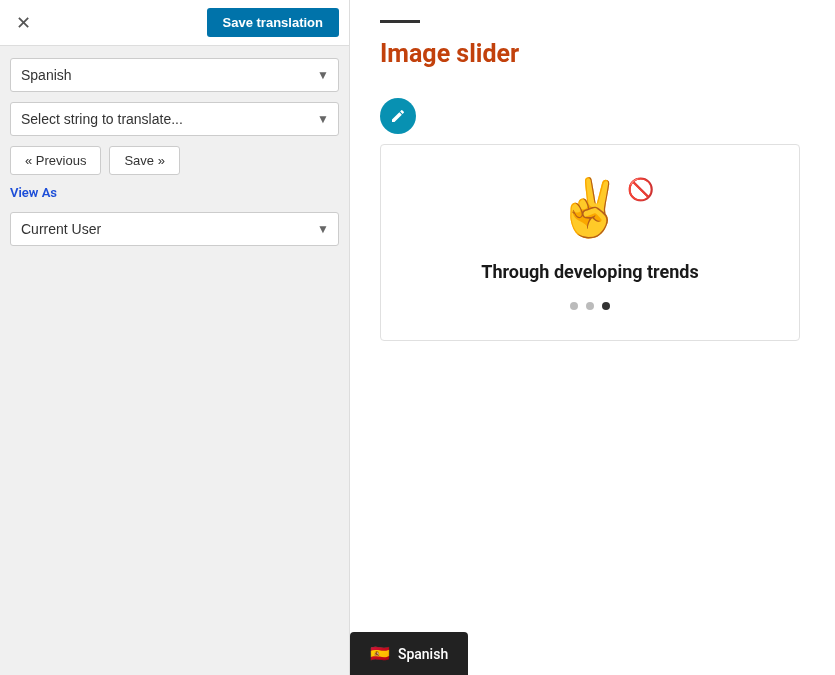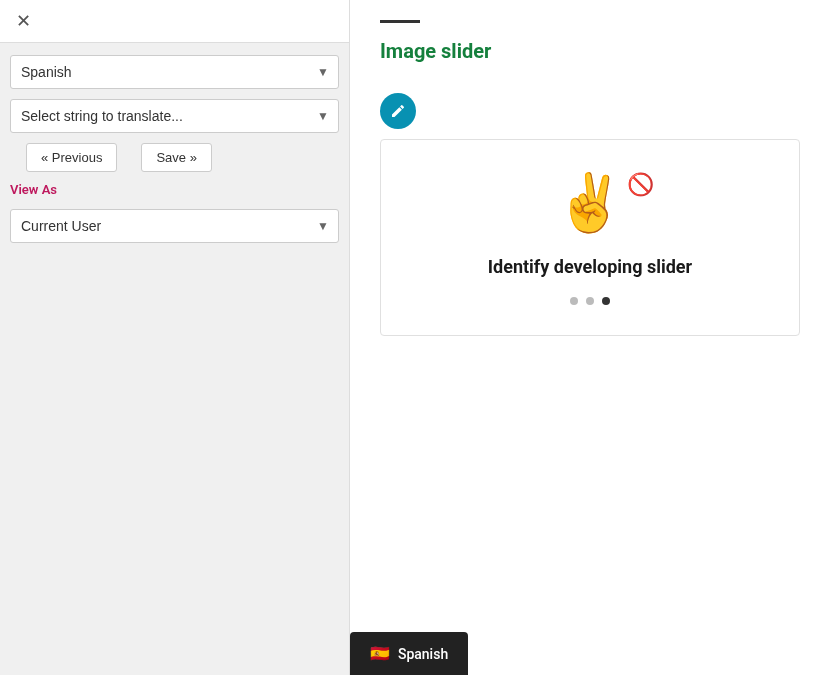--- a/index.html
+++ b/index.html
@@ -92,50 +92,49 @@
     }
 
     .nav-btn {
       padding: 6px 14px;
       border: 1px solid #ccc;
       border-radius: 3px;
       background: #fff;
       cursor: pointer;
       font-size: 13px;
       color: #333;
-      margin-left: 16px;
     }
 
     .view-as-label {
       font-size: 13px;
       font-weight: 600;
-      color: #be185d;
+      color: #1d4ed8;
       margin-bottom: 2px;
     }
 
     
     .right-panel {
       flex: 1;
       background: #fff;
       overflow-y: auto;
       padding: 20px 30px;
       position: relative;
     }
 
     .divider-line {
       width: 40px;
       height: 3px;
       background: #333;
       margin-bottom: 16px;
     }
 
     .page-title {
-      font-size: 20px;
+      font-size: 25px;
       font-weight: 700;
-      color: #15803d;
+      color: #c2410c;
       margin-bottom: 30px;
     }
 
     .edit-icon-btn {
       width: 36px;
       height: 36px;
       border-radius: 50%;
       background: #0891b2;
       border: none;
       cursor: pointer;
@@ -231,20 +230,21 @@
     .flag {
       font-size: 16px;
     }
   </style>
 </head>
 <body>
 
 <div class="left-panel">
   <div class="top-bar">
     <button class="close-btn">✕</button>
+    <button class="save-btn">Save translation</button>
   </div>
 
   <div class="panel-content">
 
     <div class="select-wrapper">
       <select>
         <option>Spanish</option>
         <option>French</option>
         <option>German</option>
         <option>Italian</option>
@@ -285,21 +285,21 @@
     <svg viewBox="0 0 24 24" xmlns="http://www.w3.org/2000/svg">
       <path d="M3 17.25V21h3.75L17.81 9.94l-3.75-3.75L3 17.25zM20.71 7.04a1 1 0 0 0 0-1.41l-2.34-2.34a1 1 0 0 0-1.41 0l-1.83 1.83 3.75 3.75 1.83-1.83z"></path>
     </svg>
   </button>
 
   <div class="slider-container">
     <div class="slider-image-area">
       <span class="peace-emoji">✌️</span>
       <span class="block-icon">🚫</span>
     </div>
-    <div class="slider-heading">Identify developing slider</div>
+    <div class="slider-heading">Through developing trends</div>
     <div class="dots">
       <div class="dot"></div>
       <div class="dot"></div>
       <div class="dot active"></div>
     </div>
   </div>
 </div>
 
 <div class="language-badge">
   <span class="flag">🇪🇸</span>

